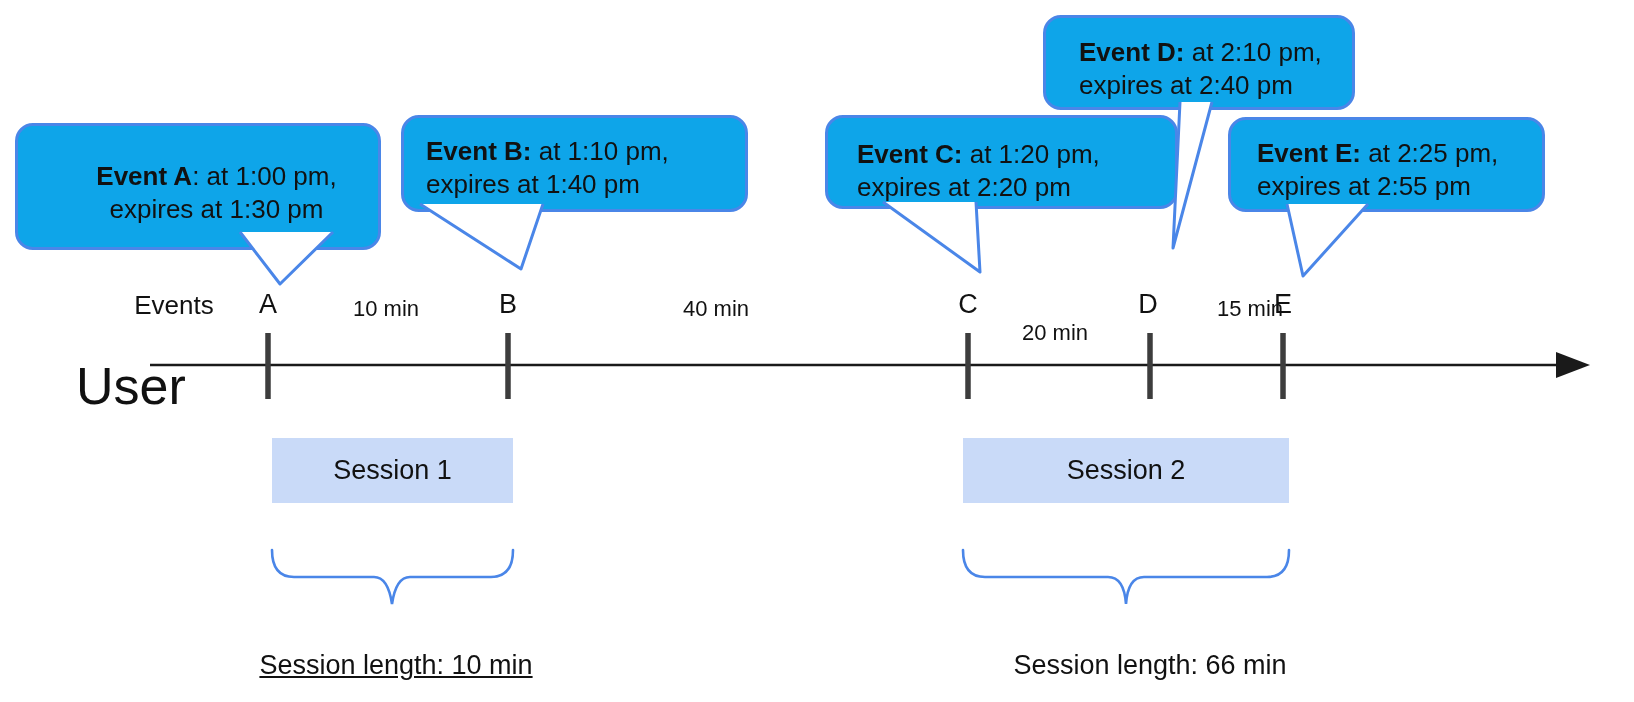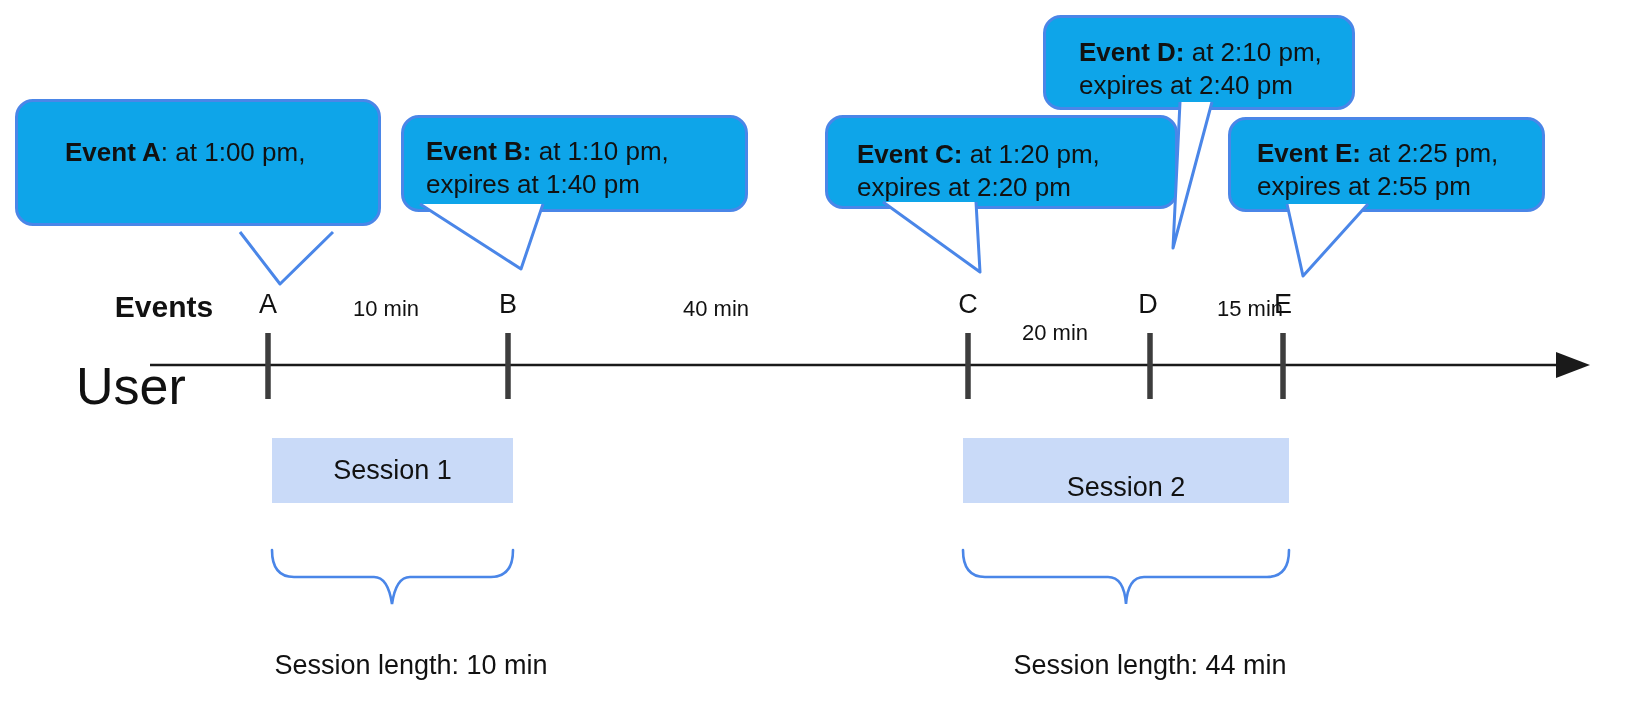--- a/index.html
+++ b/index.html
@@ -26,69 +26,70 @@
     position: absolute;
     background: #0ea5e9;
     border: 3px solid var(--bubble-border);
     border-radius: 18px;
     font-size: 26px;
     line-height: 33px;
     color: var(--text);
     z-index: 1;
   }
   .bubble .b { font-weight: bold; }
-  .bubble-a { left: 15px;   top: 99px; width: 366px; height: 127px; padding: 34px 10px 0 47px; }
+  .bubble-a { left: 15px;   top: 123px; width: 366px; height: 127px; padding: 34px 10px 0 47px; text-align: center; }
   .bubble-b { left: 401px;  top: 115px; width: 347px; height: 97px;  padding: 17px 10px 0 22px; }
   .bubble-c { left: 825px;  top: 115px; width: 353px; height: 94px;  padding: 20px 10px 0 29px; }
   .bubble-d { left: 1043px; top: 15px;  width: 312px; height: 95px;  padding: 18px 10px 0 33px; }
   .bubble-e { left: 1228px; top: 117px; width: 317px; height: 95px;  padding: 17px 10px 0 26px; }
   
   svg.overlay {
     position: absolute;
     left: 0; top: 0;
     z-index: 2;
   }
   .tail   { fill: #ffffff; stroke: var(--bubble-border); stroke-width: 3;   stroke-linejoin: round; }
   .axis   { stroke: var(--axis);  stroke-width: 2.6; fill: none; }
   .ahead  { fill: var(--axis); stroke: none; }
   .tickln { stroke: var(--tick);  stroke-width: 5.5; fill: none; }
   .brace  { stroke: var(--brace); stroke-width: 2.6; fill: none; stroke-linecap: round; }
   
   .lbl { position: absolute; white-space: nowrap; z-index: 3; }
   .ctr { transform: translateX(-50%); }
   .user-label   { left: 76px;  top: 356px; font-size: 52px; }
-  .events-label { left: 164px; top: 290px; font-size: 30px; font-weight: bold; }
+  .events-label { left: 174px; top: 290px; font-size: 26px; }
   .tick-letter  { top: 289px;  font-size: 27px; }
   .min-label    { top: 296px;  font-size: 22px; }
   .tl-a { left: 268px; }  .tl-b { left: 508px; }  .tl-c { left: 968px; }
   .tl-d { left: 1148px; } .tl-e { left: 1283px; }
   .ml-1 { left: 386px; }  .ml-2 { left: 716px; }
   .ml-3 { left: 1055px; margin-top: 24px; } .ml-4 { left: 1250px; }
   
   .session-box {
     position: absolute;
     top: 438px; height: 65px;
     background: var(--session-fill);
     display: flex; align-items: center; justify-content: center;
     font-size: 27px;
     z-index: 1;
   }
   .session-1 { left: 272px; width: 241px; }
-  .session-2 { left: 963px; width: 326px; align-items: flex-end; }
+  .session-2 { left: 963px; width: 326px; }
   .session-length { top: 650px; font-size: 27px; }
-  .sl-1 { left: 411px; }
+  .sl-1 { left: 396px; text-decoration: underline; }
   .sl-2 { left: 1150px; }
 </style>
 </head>
 <body>
 
 <div class="canvas">
 
   <div class="bubble bubble-a">
     <div><span class="b">Event A</span><span>: at 1:00 pm,</span></div>
+    <div>expires at 1:30 pm</div>
   </div>
   <div class="bubble bubble-b">
     <div><span class="b">Event B:</span><span> at 1:10 pm,</span></div>
     <div>expires at 1:40 pm</div>
   </div>
   <div class="bubble bubble-c">
     <div><span class="b">Event C:</span><span> at 1:20 pm,</span></div>
     <div>expires at 2:20 pm</div>
   </div>
   <div class="bubble bubble-d">
@@ -136,15 +137,15 @@
   <div class="lbl tick-letter tl-c ctr">C</div>
   <div class="lbl tick-letter tl-d ctr">D</div>
   <div class="lbl tick-letter tl-e ctr">E</div>
 
   <div class="lbl min-label ml-1 ctr">10 min</div>
   <div class="lbl min-label ml-2 ctr">40 min</div>
   <div class="lbl min-label ml-3 ctr">20 min</div>
   <div class="lbl min-label ml-4 ctr">15 min</div>
 
   <div class="lbl session-length sl-1 ctr">Session length: 10 min</div>
-  <div class="lbl session-length sl-2 ctr">Session length: 44 min</div>
+  <div class="lbl session-length sl-2 ctr">Session length: 66 min</div>
 
 </div>
 
 </body></html>

